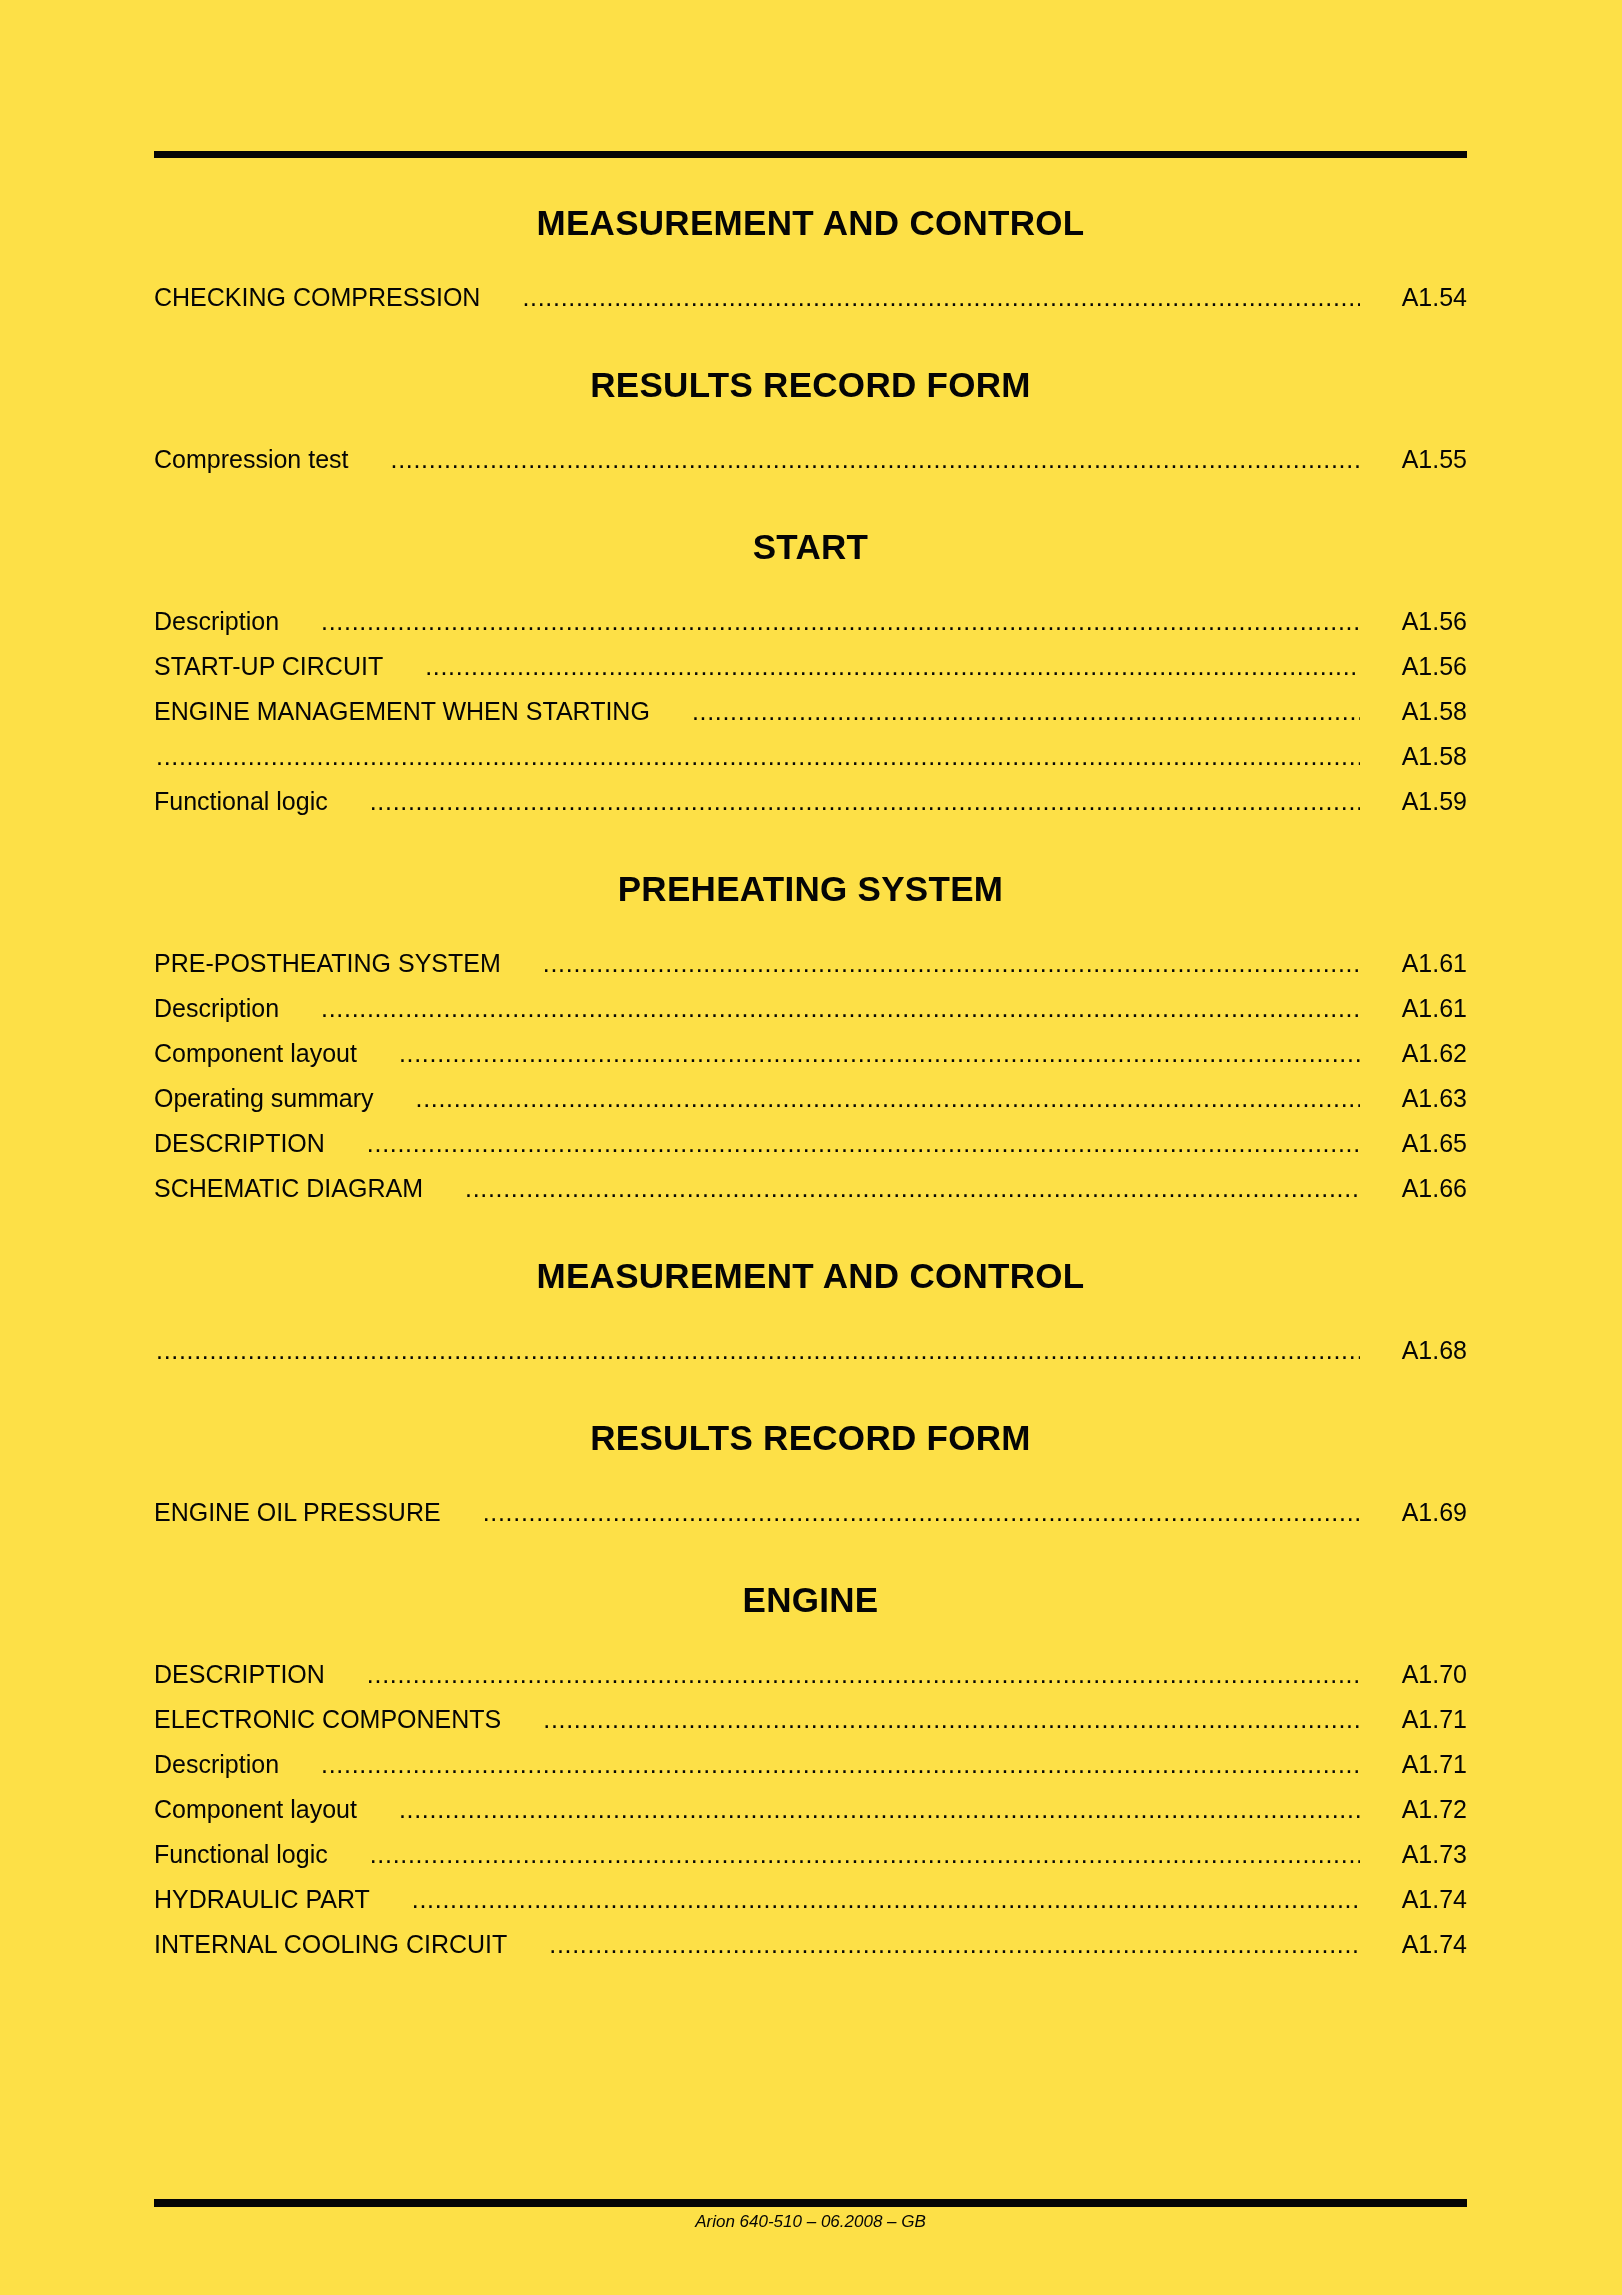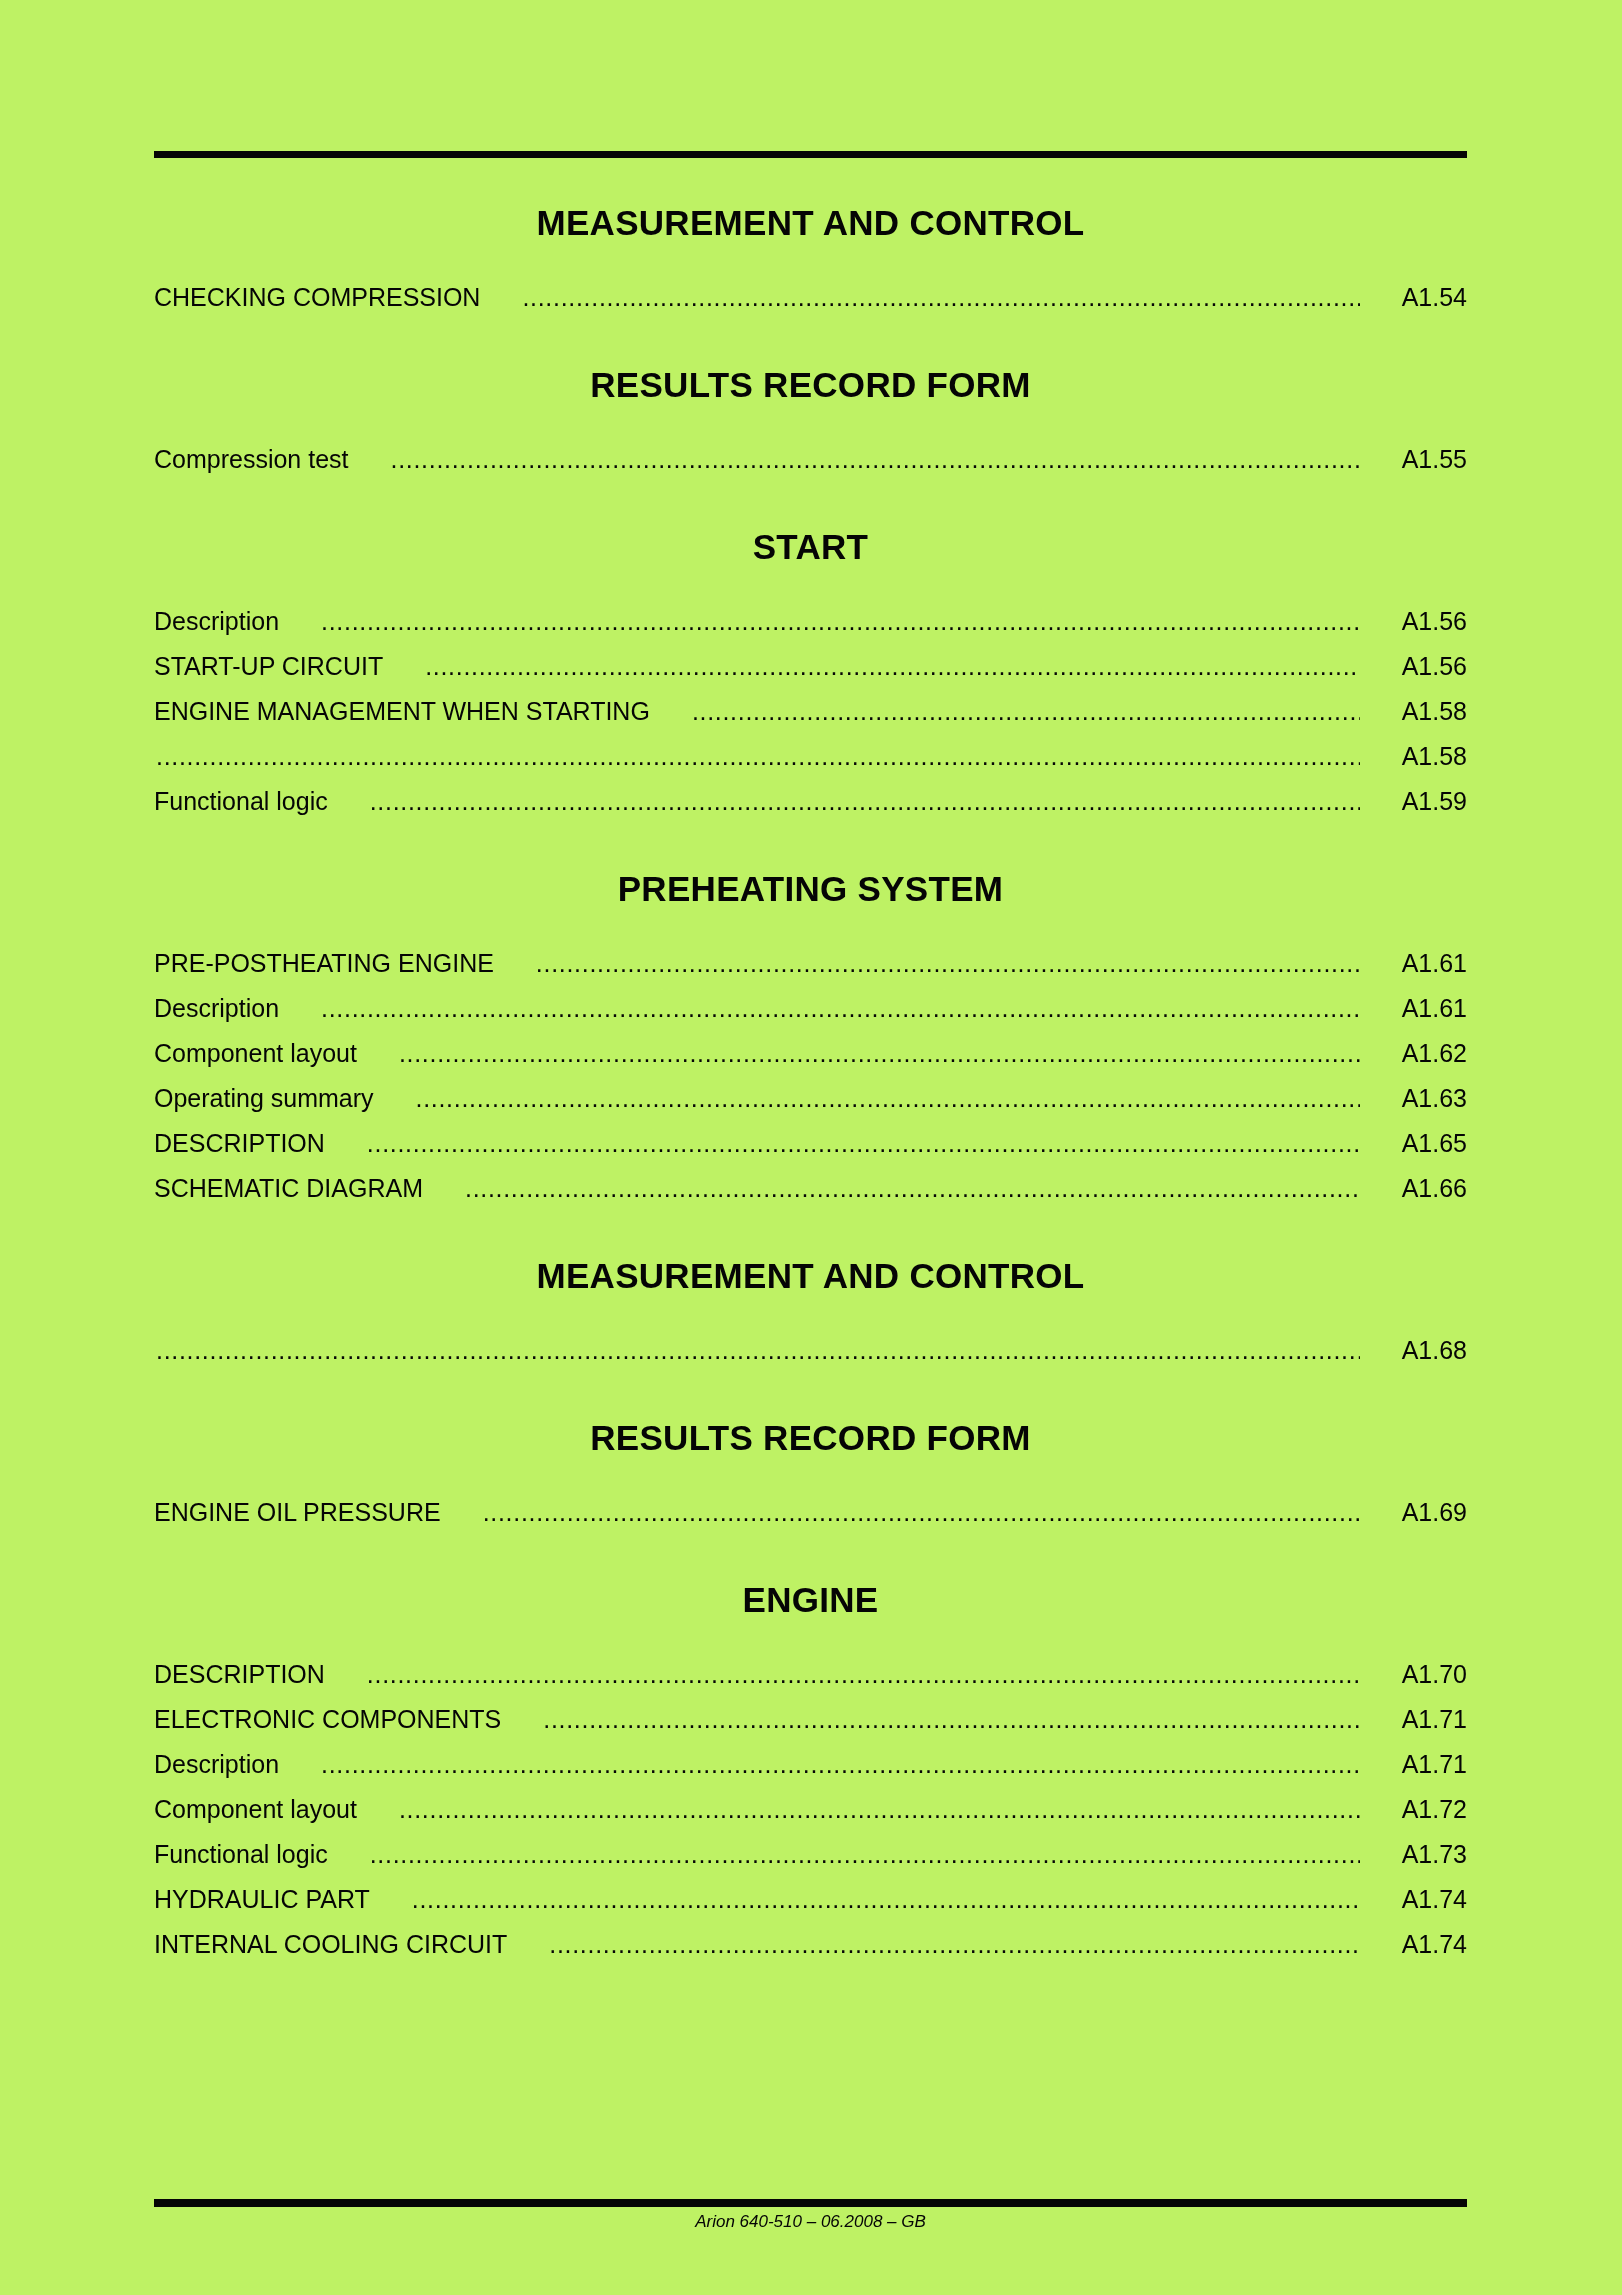--- a/index.html
+++ b/index.html
@@ -4,21 +4,21 @@
 <style>
   html, body {
     margin: 0;
     padding: 0;
     background: #e8e8e8;
   }
   .page {
     position: relative;
     width: 1623px;
     height: 2295px;
-    background: #bef264;
+    background: #fde047;
     overflow: hidden;
     font-family: "Liberation Sans", "DejaVu Sans", sans-serif;
     color: #050505;
   }
   .top-rule {
     position: absolute;
     left: 154px;
     top: 151px;
     width: 1313px;
     height: 6.5px;
@@ -131,21 +131,21 @@
         <span class="leader">................................................................................................................................................................................................................................................................................................................................................................................................................</span>
         <span class="entry-page">A1.58</span>
       </div>
       <div class="entry">
         <span class="entry-label">Functional logic</span>
         <span class="leader">................................................................................................................................................................................................................................................................................................................................................................................................................</span>
         <span class="entry-page">A1.59</span>
       </div>
       <h2 class="section-heading">PREHEATING SYSTEM</h2>
       <div class="entry">
-        <span class="entry-label">PRE-POSTHEATING ENGINE</span>
+        <span class="entry-label">PRE-POSTHEATING SYSTEM</span>
         <span class="leader">................................................................................................................................................................................................................................................................................................................................................................................................................</span>
         <span class="entry-page">A1.61</span>
       </div>
       <div class="entry">
         <span class="entry-label">Description</span>
         <span class="leader">................................................................................................................................................................................................................................................................................................................................................................................................................</span>
         <span class="entry-page">A1.61</span>
       </div>
       <div class="entry">
         <span class="entry-label">Component layout</span>

